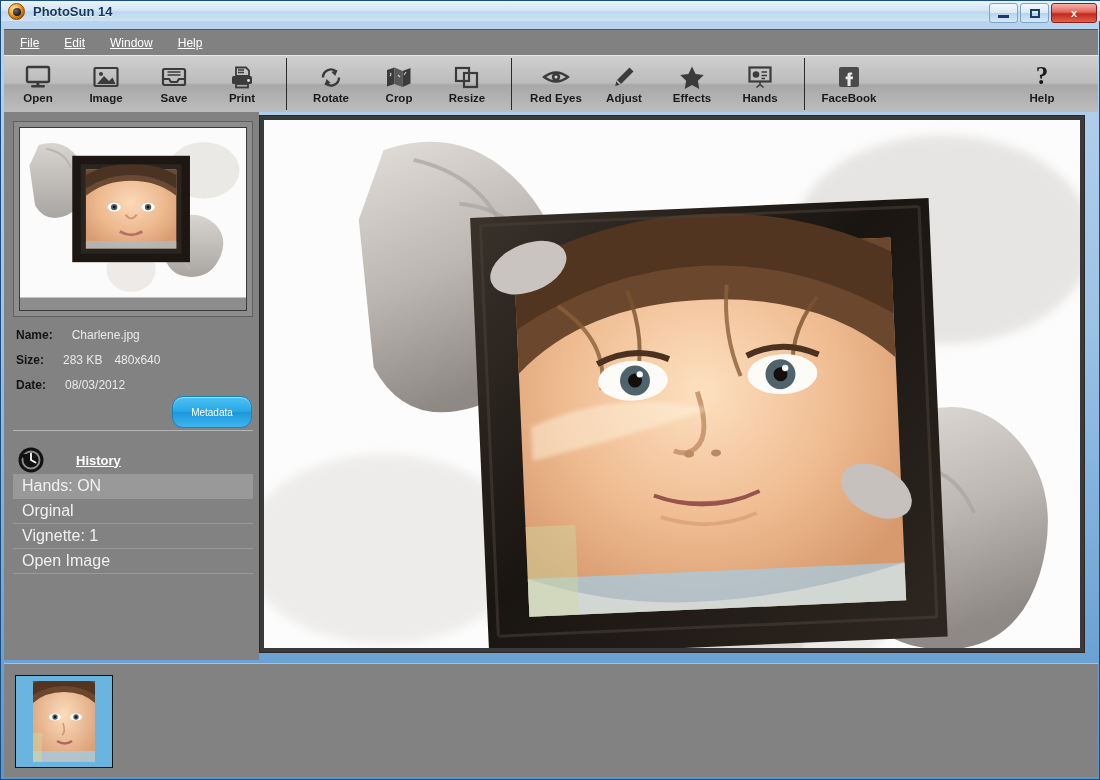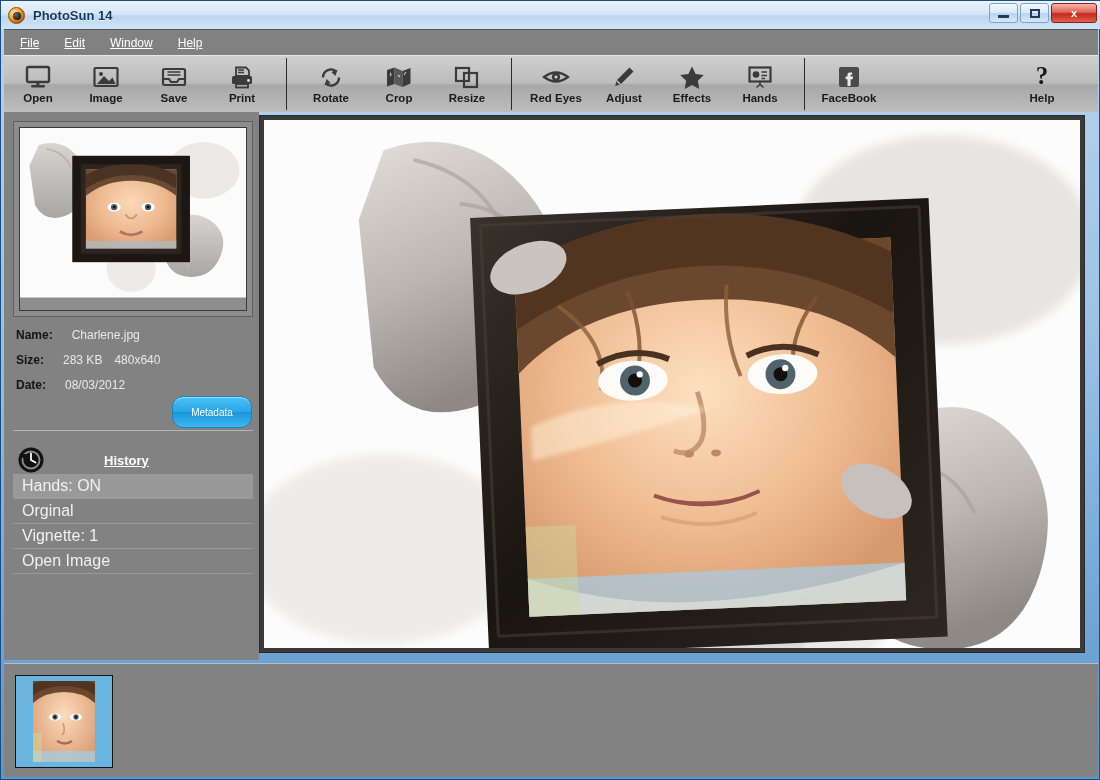--- a/index.html
+++ b/index.html
@@ -12,21 +12,21 @@
   
   .window {
     position: absolute; left: 0; top: 0;
     width: 1100px; height: 780px;
     background: linear-gradient(180deg,#b9d4ee 0%,#9ec3e6 40%,#5a96cd 100%);
     border: 1px solid #1c4d80;
   }
 
   
   .titlebar {
-    position: absolute; left: 0; top: 0; width: 1100px; height: 28px;
+    position: absolute; left: 0; top: 0; width: 1100px; height: 20px;
     background: linear-gradient(180deg,#eaf3fb 0%,#d5e7f7 45%,#bcd8ef 55%,#cfe3f5 100%);
     display: flex; align-items: center;
   }
   .app-icon {
     width: 17px; height: 17px; margin-left: 7px; border-radius: 50%;
     background: radial-gradient(circle at 35% 32%, #ffe9a8 0%, #f3a42a 42%, #b35f08 75%, #5a2f03 100%);
     border: 1px solid #8a4c06;
     position: relative;
   }
   .app-icon::after {
@@ -101,21 +101,21 @@
     cursor: default; box-shadow: inset 0 1px 0 rgba(255,255,255,.45);
   }
   .sb-divider { position: absolute; left: 9px; top: 318px; width: 240px; height: 1px; background: #b5b5b5; }
 
   .history-head {
     position: absolute; left: 12px; top: 330px; width: 236px; height: 36px;
     display: flex; align-items: center;
   }
   .history-title {
     font-size: 13px; color: #ffffff; font-weight: 700;
-    text-decoration: underline; margin-left: 58px;
+    text-decoration: underline; margin-left: 30px;
   }
   .hist-list { position: absolute; left: 9px; top: 362px; width: 240px; }
   .hist-item {
     height: 25px; display: flex; align-items: center; padding-left: 9px;
     font-size: 16px; color: #f0f0f0; border-bottom: 1px solid #9a9a9a; cursor: default;
   }
   .hist-item.sel { background: #999999; border-bottom-color: #999999; }
 
   
   .canvas-wrap {

